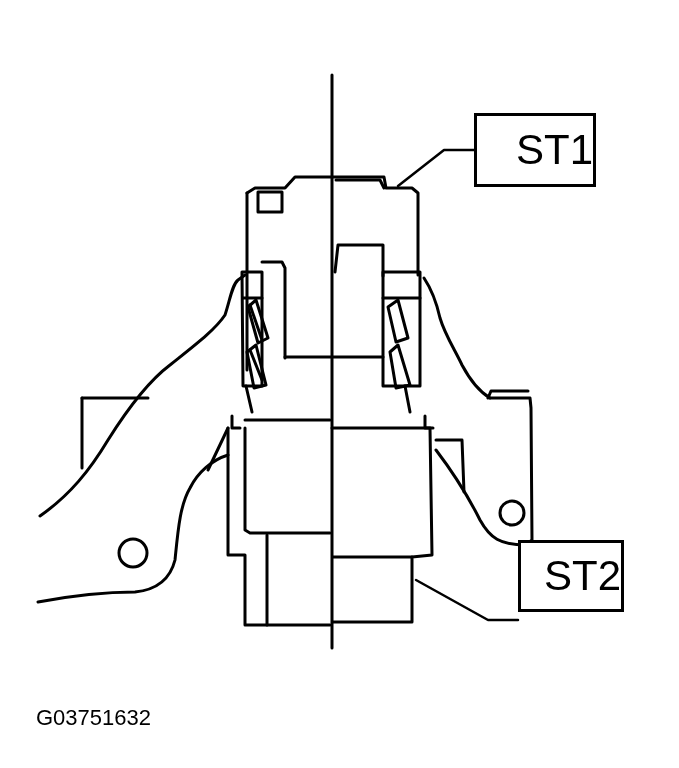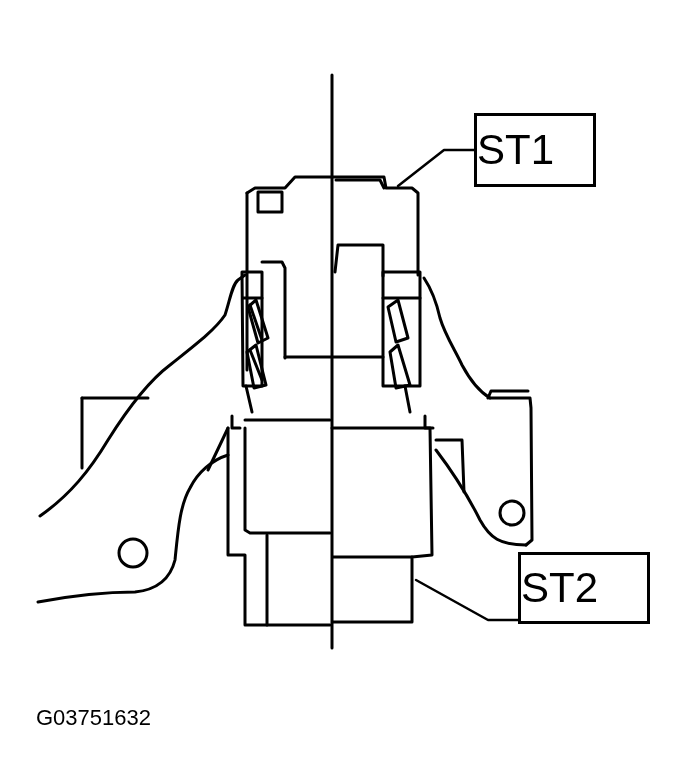--- a/index.html
+++ b/index.html
@@ -1,20 +1,20 @@
 <!DOCTYPE html>
 <html><head>
 <meta charset="utf-8">
 <style>
   html, body { margin: 0; padding: 0; background: #ffffff; }
   body { width: 679px; height: 768px; position: relative; overflow: hidden; font-family: "Liberation Sans", sans-serif; }
   #diagram { position: absolute; left: 0; top: 0; }
-  .label-box { position: absolute; border: 3px solid #000; background: #fff; box-sizing: border-box; display: flex; align-items: center; justify-content: flex-start; font-size: 42px; color: #000; font-family: "Liberation Sans", sans-serif; }
+  .label-box { position: absolute; border: 3px solid #000; background: #fff; box-sizing: border-box; display: flex; align-items: center; justify-content: flex-end; font-size: 42px; color: #000; font-family: "Liberation Sans", sans-serif; }
   #st1 { left: 474px; top: 113px; width: 122px; height: 74px; }
-  #st2 { left: 518px; top: 552px; width: 132px; height: 72px; }
+  #st2 { left: 518px; top: 540px; width: 106px; height: 72px; }
   #figure-id { position: absolute; left: 36px; top: 674px; font-size: 22px; color: #000; font-family: "Liberation Sans", sans-serif; margin-top: 31px; }
 </style>
 </head>
 <body>
 
 <svg id="diagram" width="679" height="768" viewBox="0 0 679 768" fill="none" stroke="#000" stroke-width="3" stroke-linejoin="round" stroke-linecap="round">
 
   <g>
     <line x1="332" y1="75" x2="332" y2="648" stroke-width="3"></line>
   </g>

